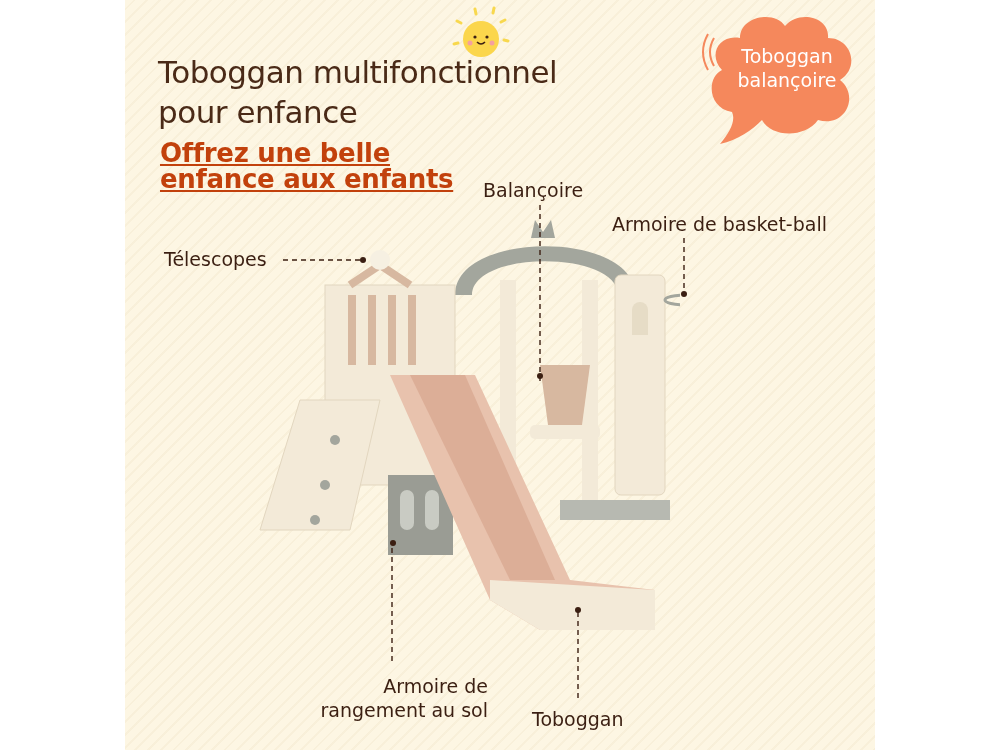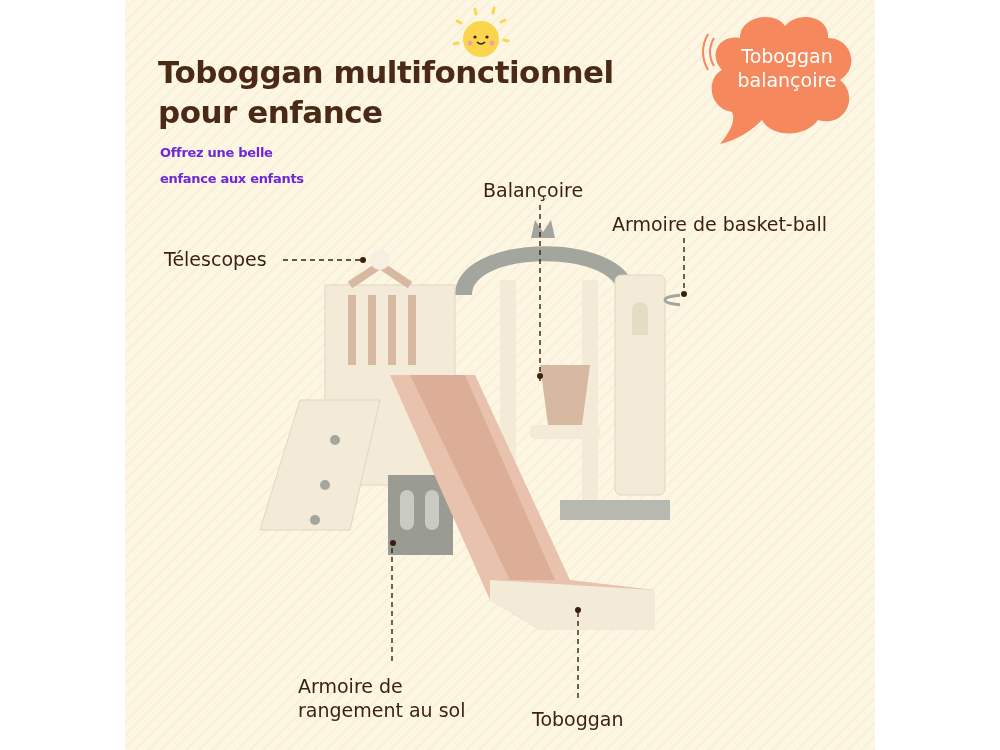--- a/index.html
+++ b/index.html
@@ -1,23 +1,23 @@
 <!DOCTYPE html>
 <html><head>
 <meta charset="utf-8">
 <style>
   html,body{margin:0;padding:0;background:#ffffff;}
   body{width:1000px;height:750px;position:relative;overflow:hidden;font-family:"DejaVu Sans",sans-serif;}
   .panel{position:absolute;left:125px;top:0;width:750px;height:750px;
     background:#fdf6e3;
     background-image:repeating-linear-gradient(-45deg, rgba(240,228,200,0.35) 0 2px, transparent 2px 9px);}
-  .title{position:absolute;left:158px;top:52px;color:#4a2a17;font-family:"DejaVu Sans",sans-serif;font-weight:bold;font-size:31px;line-height:40px;letter-spacing:-0.5px;}
-  .subtitle{position:absolute;left:160px;top:140px;color:#6d28d9;font-weight:bold;font-size:13px;line-height:26px;letter-spacing:-0.3px;}
+  .title{position:absolute;left:158px;top:52px;color:#4a2a17;font-family:"DejaVu Sans",sans-serif;font-weight:normal;font-size:31px;line-height:40px;letter-spacing:-0.5px;}
+  .subtitle{position:absolute;left:160px;top:140px;color:#c2410c;font-weight:bold;font-size:26px;line-height:26px;letter-spacing:-0.3px;text-decoration:underline;}
   .label{position:absolute;color:#3b1f12;font-family:"DejaVu Sans",sans-serif;font-size:19px;line-height:24px;white-space:nowrap;}
-  .label.center{text-align:left;}
+  .label.center{text-align:right;}
   .cloud-text{position:absolute;left:712px;top:44px;width:150px;text-align:center;color:#ffffff;font-size:19px;line-height:24px;}
   svg{position:absolute;}
 </style>
 </head>
 <body>
 
 <div class="panel"></div>
 
 <svg style="left:445px;top:5px" width="70" height="65" viewBox="0 0 70 65">
   <g stroke="#f8d84e" stroke-width="3" stroke-linecap="round">

